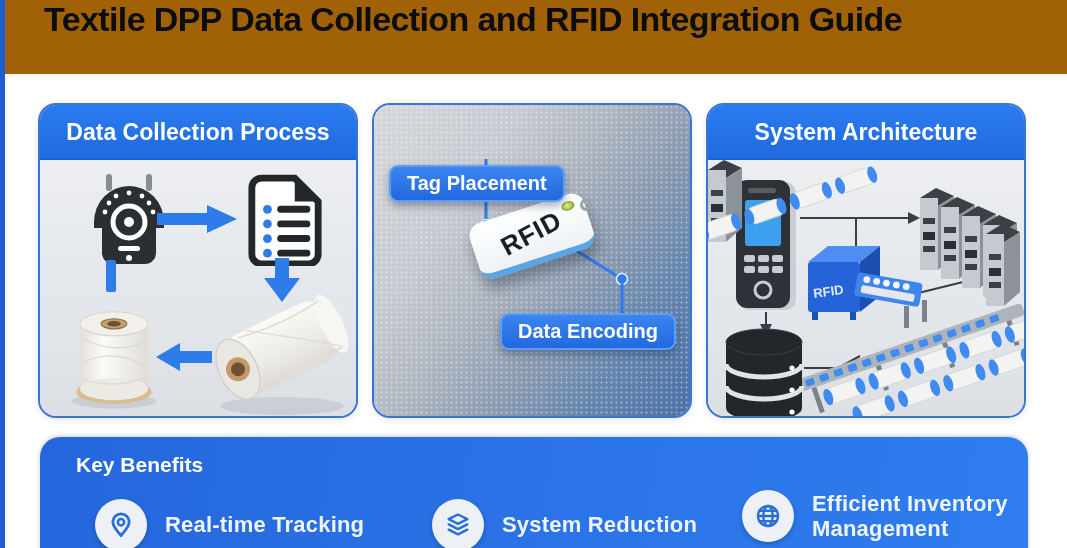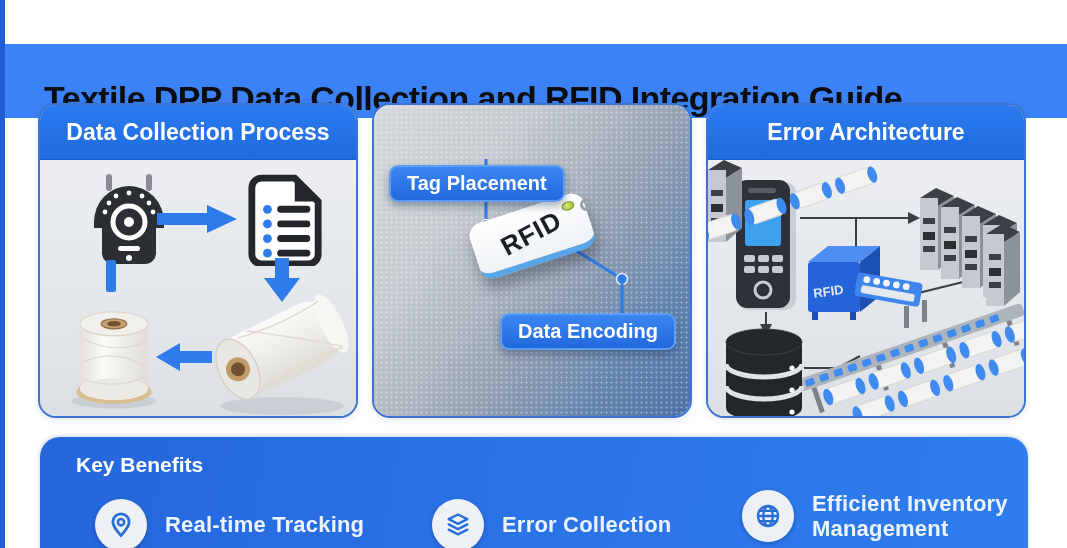--- a/index.html
+++ b/index.html
@@ -7,21 +7,21 @@
   body {
     position:relative; overflow:hidden; background:#ffffff;
     font-family:"Liberation Sans", sans-serif;
   }
   .edge-strip {
     position:absolute; left:0; top:0; width:5px; height:548px;
     background:#1e5ed2; z-index:9;
   }
   .title-band {
     position:absolute; left:0; top:0; width:1067px; height:74px;
-    background:#3b82f6; display:flex; align-items:flex-end; padding-left:44px;margin-top:44px;
+    background:#a16207; display:flex; align-items:flex-start; padding-left:44px;
   }
   .title-band h1 {
     font-size:34px; font-weight:bold; color:#0c0d0f; letter-spacing:-0.6px;
     white-space:nowrap;
   }
   .panels {
     position:absolute; left:38px; top:103px; width:988px; height:276px;
     display:flex; gap:14px;
   }
   .panel {
@@ -229,21 +229,21 @@
         <span class="tag-text">RFID</span>
         <span class="led"></span>
         <span class="loop"></span>
       </div>
 
       <div class="pill" style="left:126px; top:208px;border-radius:9px;">Data Encoding</div>
     </div>
   </div>
 
   <div class="panel">
-    <div class="panel-header">Error Architecture</div>
+    <div class="panel-header">System Architecture</div>
     <div class="panel-body">
       <svg class="abs" style="left:0; top:0;" width="316" height="256" viewBox="0 0 316 256">
 
         <g stroke="#3a3f45" stroke-width="2" fill="none">
           <line x1="92" y1="58" x2="200" y2="58"></line>
           <polygon points="200,52 212,58 200,64" fill="#3a3f45" stroke="none"></polygon>
           <line x1="148" y1="58" x2="148" y2="90"></line>
           <line x1="255" y1="122" x2="182" y2="140"></line>
           <polyline points="96,208 130,208 152,196"></polyline>
           <line x1="58" y1="152" x2="58" y2="166"></line>
@@ -373,21 +373,21 @@
   <div class="benefit-item" style="left:392px; top:62px;">
     <div class="benefit-circle">
       <svg width="28" height="28" viewBox="0 0 24 24">
         <g fill="none" stroke="#2a6fd8" stroke-width="2.1" stroke-linejoin="round" stroke-linecap="round">
           <path d="M12 3 L20 7 L12 11 L4 7 Z"></path>
           <path d="M4 11.5 L12 15.5 L20 11.5"></path>
           <path d="M4 16 L12 20 L20 16"></path>
         </g>
       </svg>
     </div>
-    <span class="benefit-label">Error Collection</span>
+    <span class="benefit-label">System Reduction</span>
   </div>
 
   <div class="benefit-item" style="left:702px; top:53px;">
     <div class="benefit-circle">
       <svg width="28" height="28" viewBox="0 0 24 24">
         <g fill="none" stroke="#2a6fd8" stroke-width="2" stroke-linecap="round">
           <circle cx="12" cy="12" r="8.6"></circle>
           <ellipse cx="12" cy="12" rx="4" ry="8.6"></ellipse>
           <line x1="3.4" y1="12" x2="20.6" y2="12"></line>
           <line x1="4.6" y1="7.5" x2="19.4" y2="7.5"></line>

